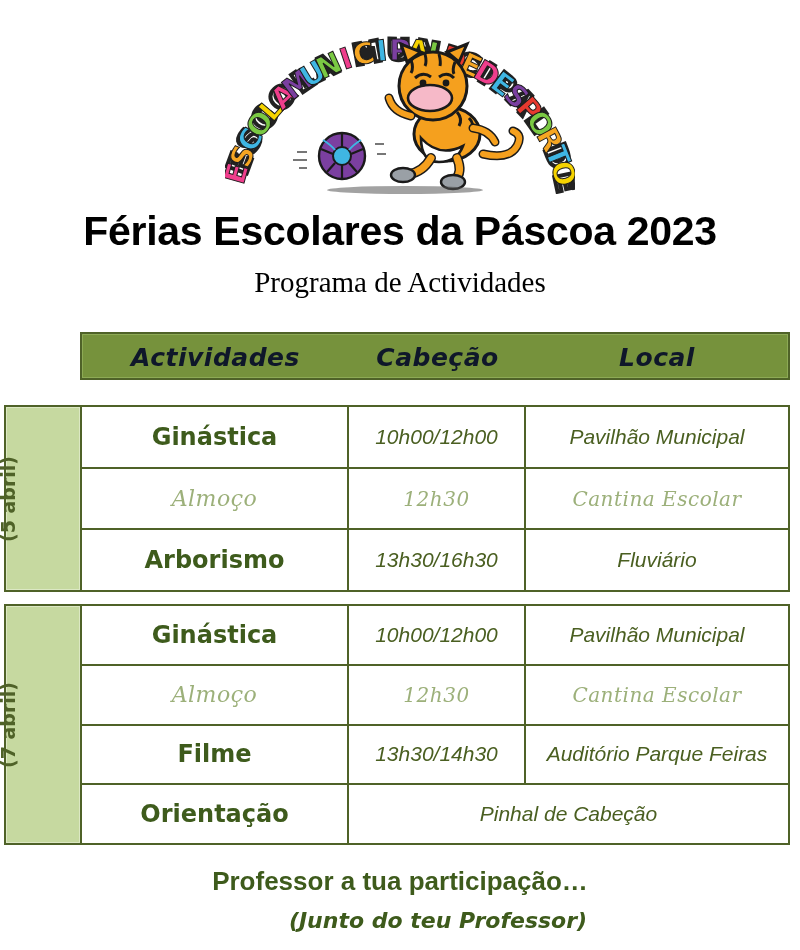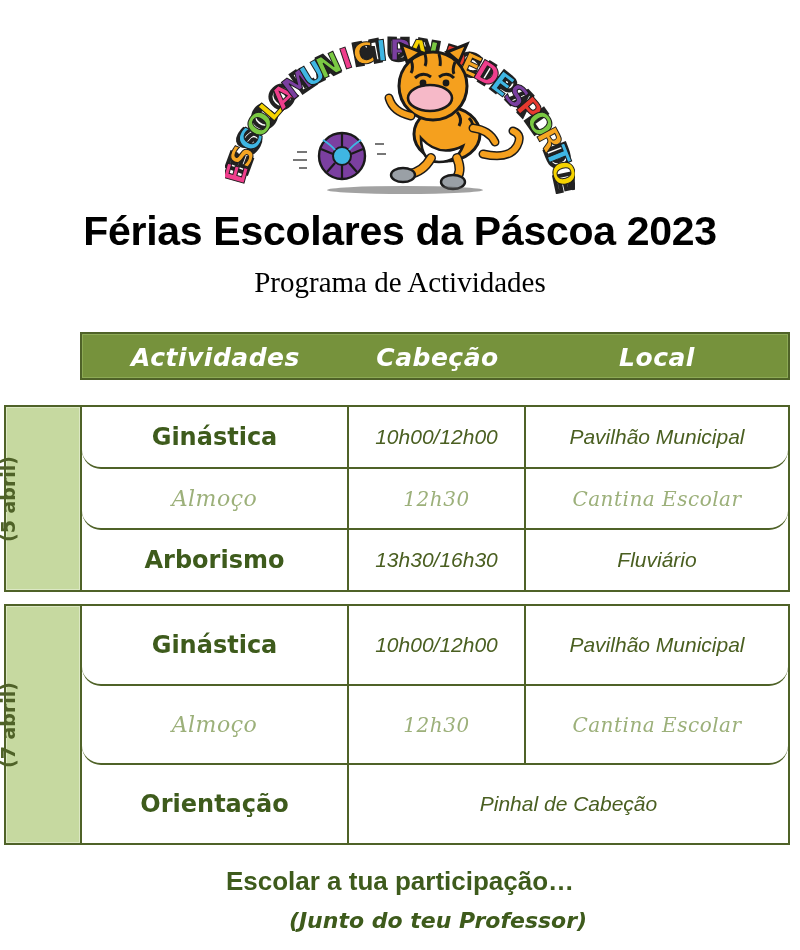--- a/index.html
+++ b/index.html
@@ -53,21 +53,21 @@
     width: 710px; height: 48px;
     background: #76923C;
     border: 2px solid #4F6228;
     box-sizing: border-box;
     box-shadow: inset 0 0 0 1px #8DAA55;
   }
   .hdr-cell {
     position: absolute;
     top: 0; height: 48px;
     line-height: 48px;
-    color: #ffffff;
+    color: #0f172a;
     font-size: 25px;
     font-weight: bold;
     font-style: italic;
     text-align: center;
     font-family: "DejaVu Sans", sans-serif;
     letter-spacing: 0.5px;
   }
   #hdr-actividades { left: 0px;   width: 267px; }
   #hdr-horario     { left: 267px; width: 177px; }
   #hdr-local       { left: 444px; width: 262px; }
@@ -127,21 +127,20 @@
     font-family: "DejaVu Sans", sans-serif;
     white-space: nowrap;
   }
 
   .rows-area { flex: 1 1 auto; display: flex; flex-direction: column; }
   .row {
     flex: 1 1 0;
     display: flex;
     border-bottom: 2px solid #4F6228;
     box-sizing: border-box;
-    border-radius: 19px;
   }
   .row:last-child { border-bottom: none; }
 
   .cell {
     display: flex;
     align-items: center;
     justify-content: center;
     box-sizing: border-box;
     border-right: 2px solid #4F6228;
     text-align: center;
@@ -371,23 +370,34 @@
         </div>
         <div class="cell c-hor">
           <span class="t-time">12h30</span>
         </div>
         <div class="cell c-loc">
           <span class="t-place">Cantina Escolar</span>
         </div>
       </div>
       <div class="row">
         <div class="cell c-act">
+          <span class="t-activity">Filme</span>
+        </div>
+        <div class="cell c-hor">
+          <span class="t-time">13h30/14h30</span>
+        </div>
+        <div class="cell c-loc">
+          <span class="t-place">Auditório Parque Feiras</span>
+        </div>
+      </div>
+      <div class="row">
+        <div class="cell c-act">
           <span class="t-activity">Orientação</span>
         </div>
         <div class="cell c-loc">
           <span class="t-place">Pinhal de Cabeção</span>
         </div>
       </div>
     </div>
   </div>
 
-<div id="footer-line1">Escolar a tua participação…</div>
+<div id="footer-line1">Professor a tua participação…</div>
 <div id="footer-line2">(Junto do teu Professor)</div>
 
 </body></html>

